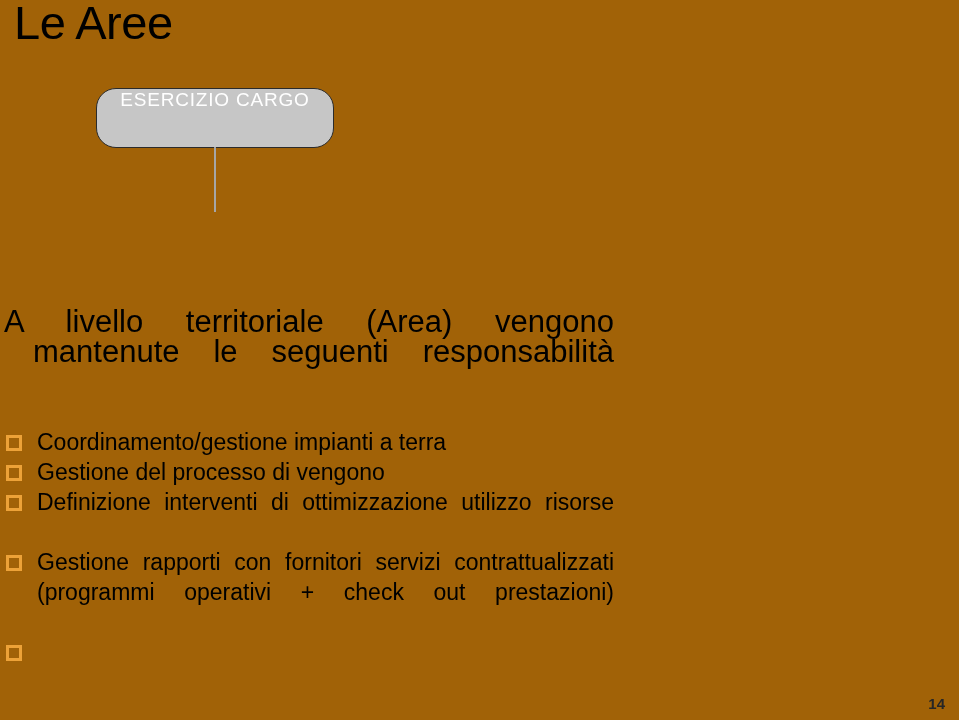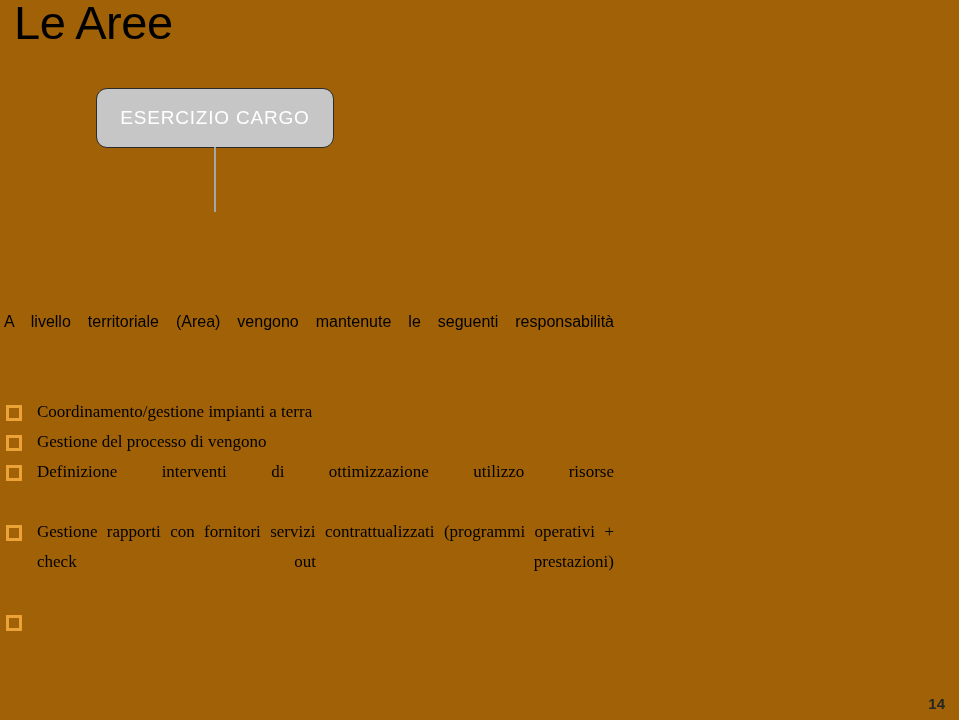--- a/index.html
+++ b/index.html
@@ -37,23 +37,22 @@
     left: 0;
     top: 0;
     width: 420px;
     height: 290px;
   }
 
   .node-box {
     position: absolute;
     box-sizing: border-box;
     border: 1.6px solid #2b2b2b;
-    border-radius: 11px;
+    border-radius: 20px;
     display: flex;
-    align-items: center;
     justify-content: center;
     color: #ffffff;
   }
 
   #node-esercizio-cargo {
     left: 96px;
     top: 88px;
     width: 238px;
     height: 60px;
     background: #c6c6c6;
@@ -91,21 +90,21 @@
 
   
   #body-content {
     position: absolute;
     left: 4px;
     top: 307px;
     width: 610px;
   }
 
   #intro-paragraph {
-    font-size: 16px;
+    font-size: 31px;
     line-height: 30px;
     text-align: justify;
     text-justify: inter-word;
     margin: 0;
     padding-left: 29px;
     text-indent: -29px;
     color: #000000;
   }
   #intro-paragraph::after {
     content: "";
@@ -115,27 +114,26 @@
 
   #bullet-list {
     list-style: none;
     margin: 0;
     padding: 0;
     margin-top: 30px;
   }
 
   .bullet-item {
     position: relative;
-    font-size: 17px;
+    font-size: 23px;
     line-height: 30px;
     padding-left: 33px;
     text-align: justify;
     text-justify: inter-word;
     color: #000000;
-    font-family: Liberation Serif, serif;
   }
 
   .bullet-item .bullet-marker {
     position: absolute;
     left: 2px;
     top: 8px;
     width: 10px;
     height: 10px;
     box-sizing: content-box;
     border: 3px solid #eda238;

